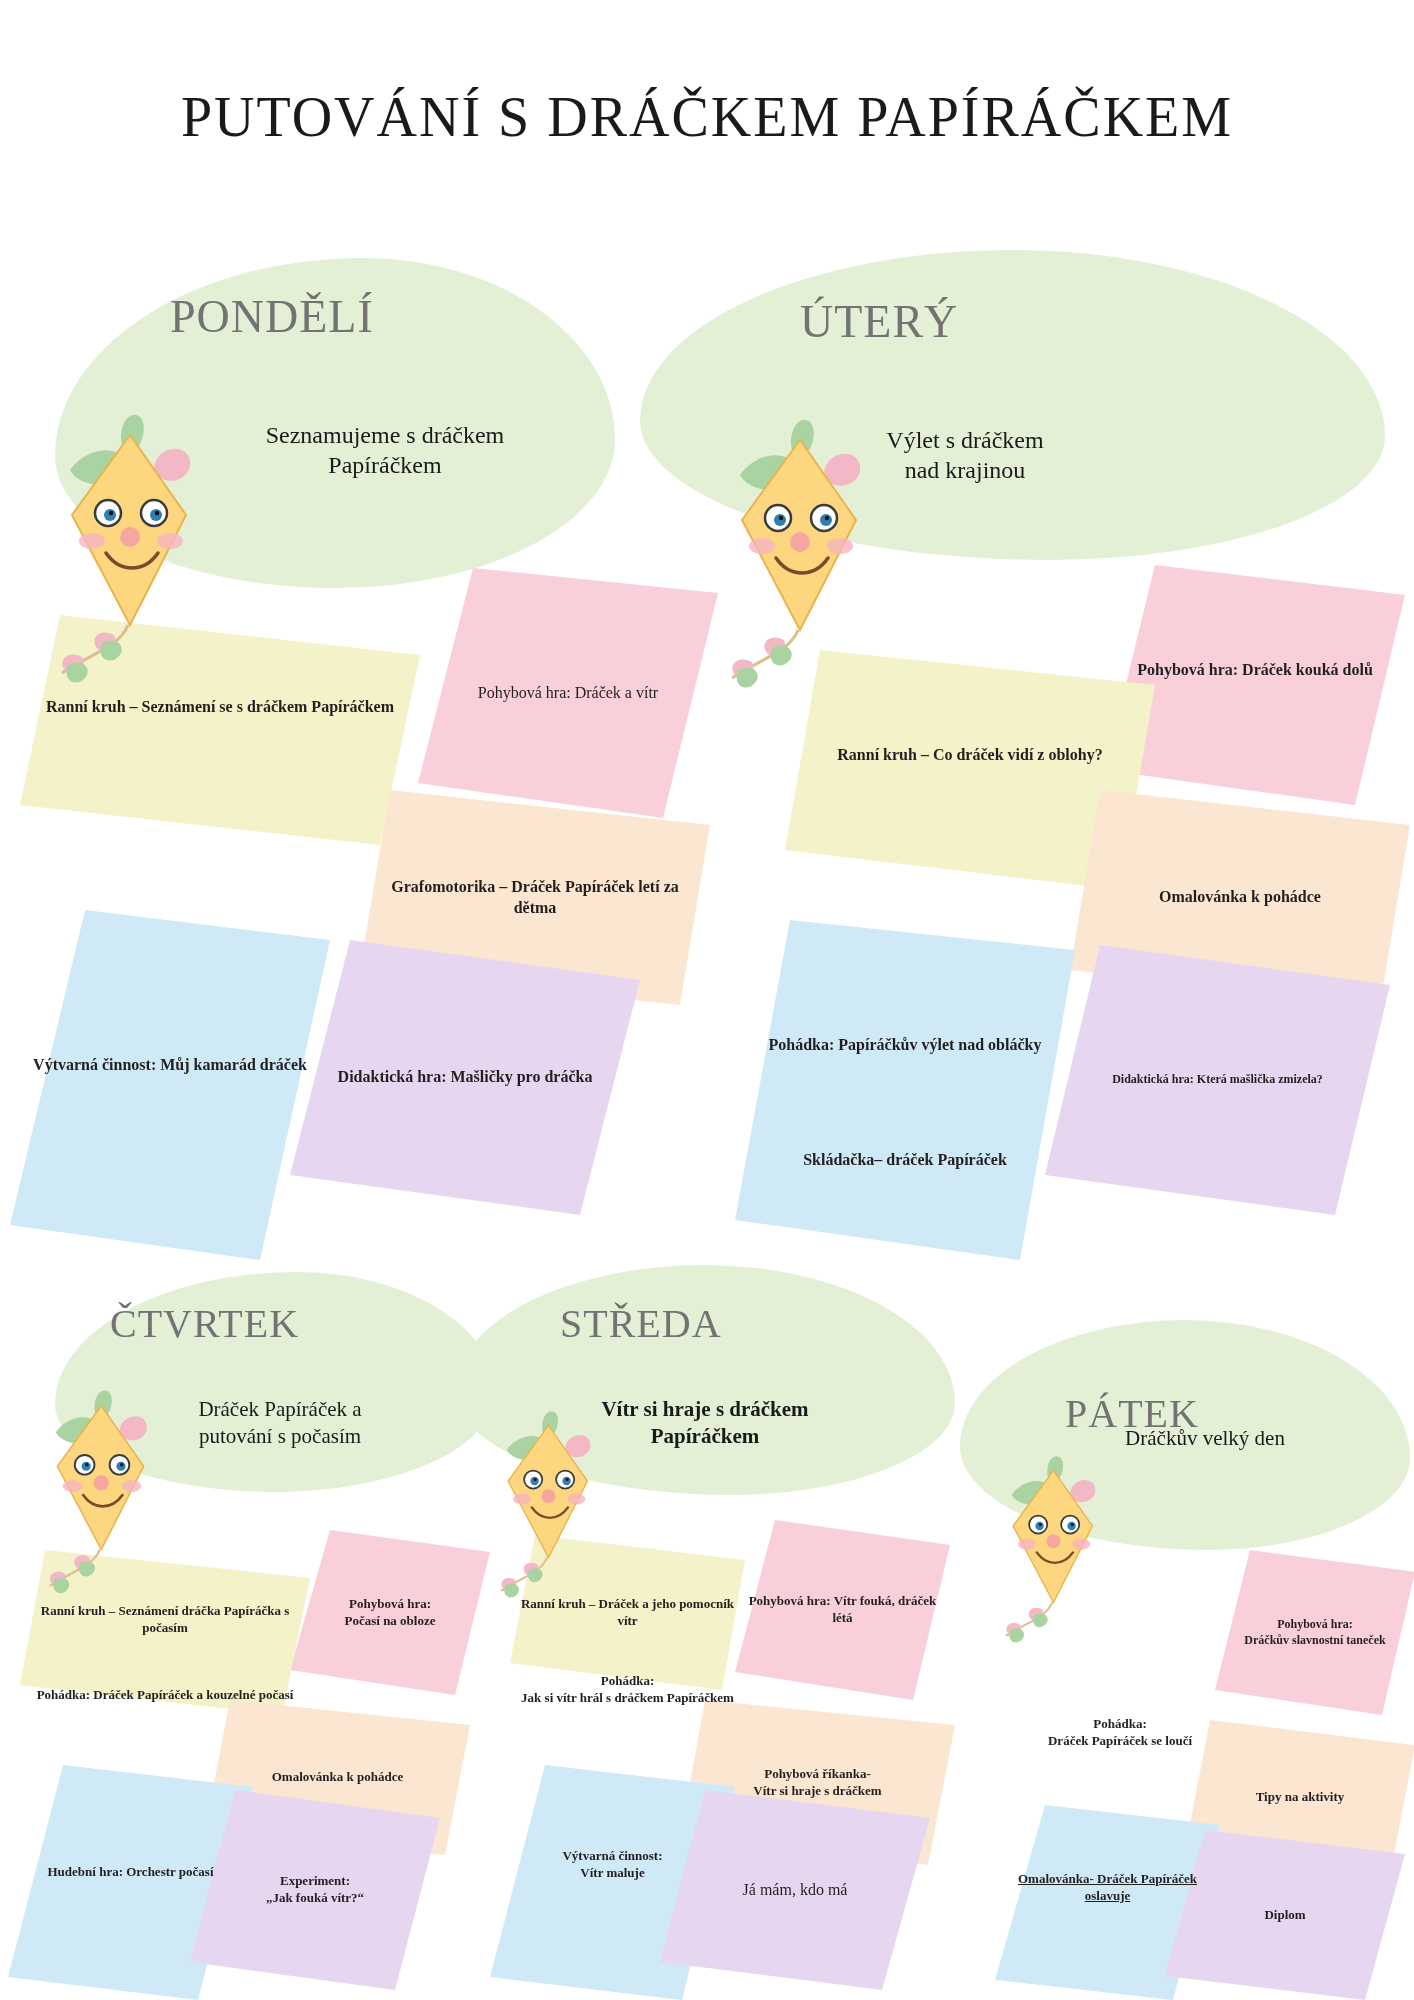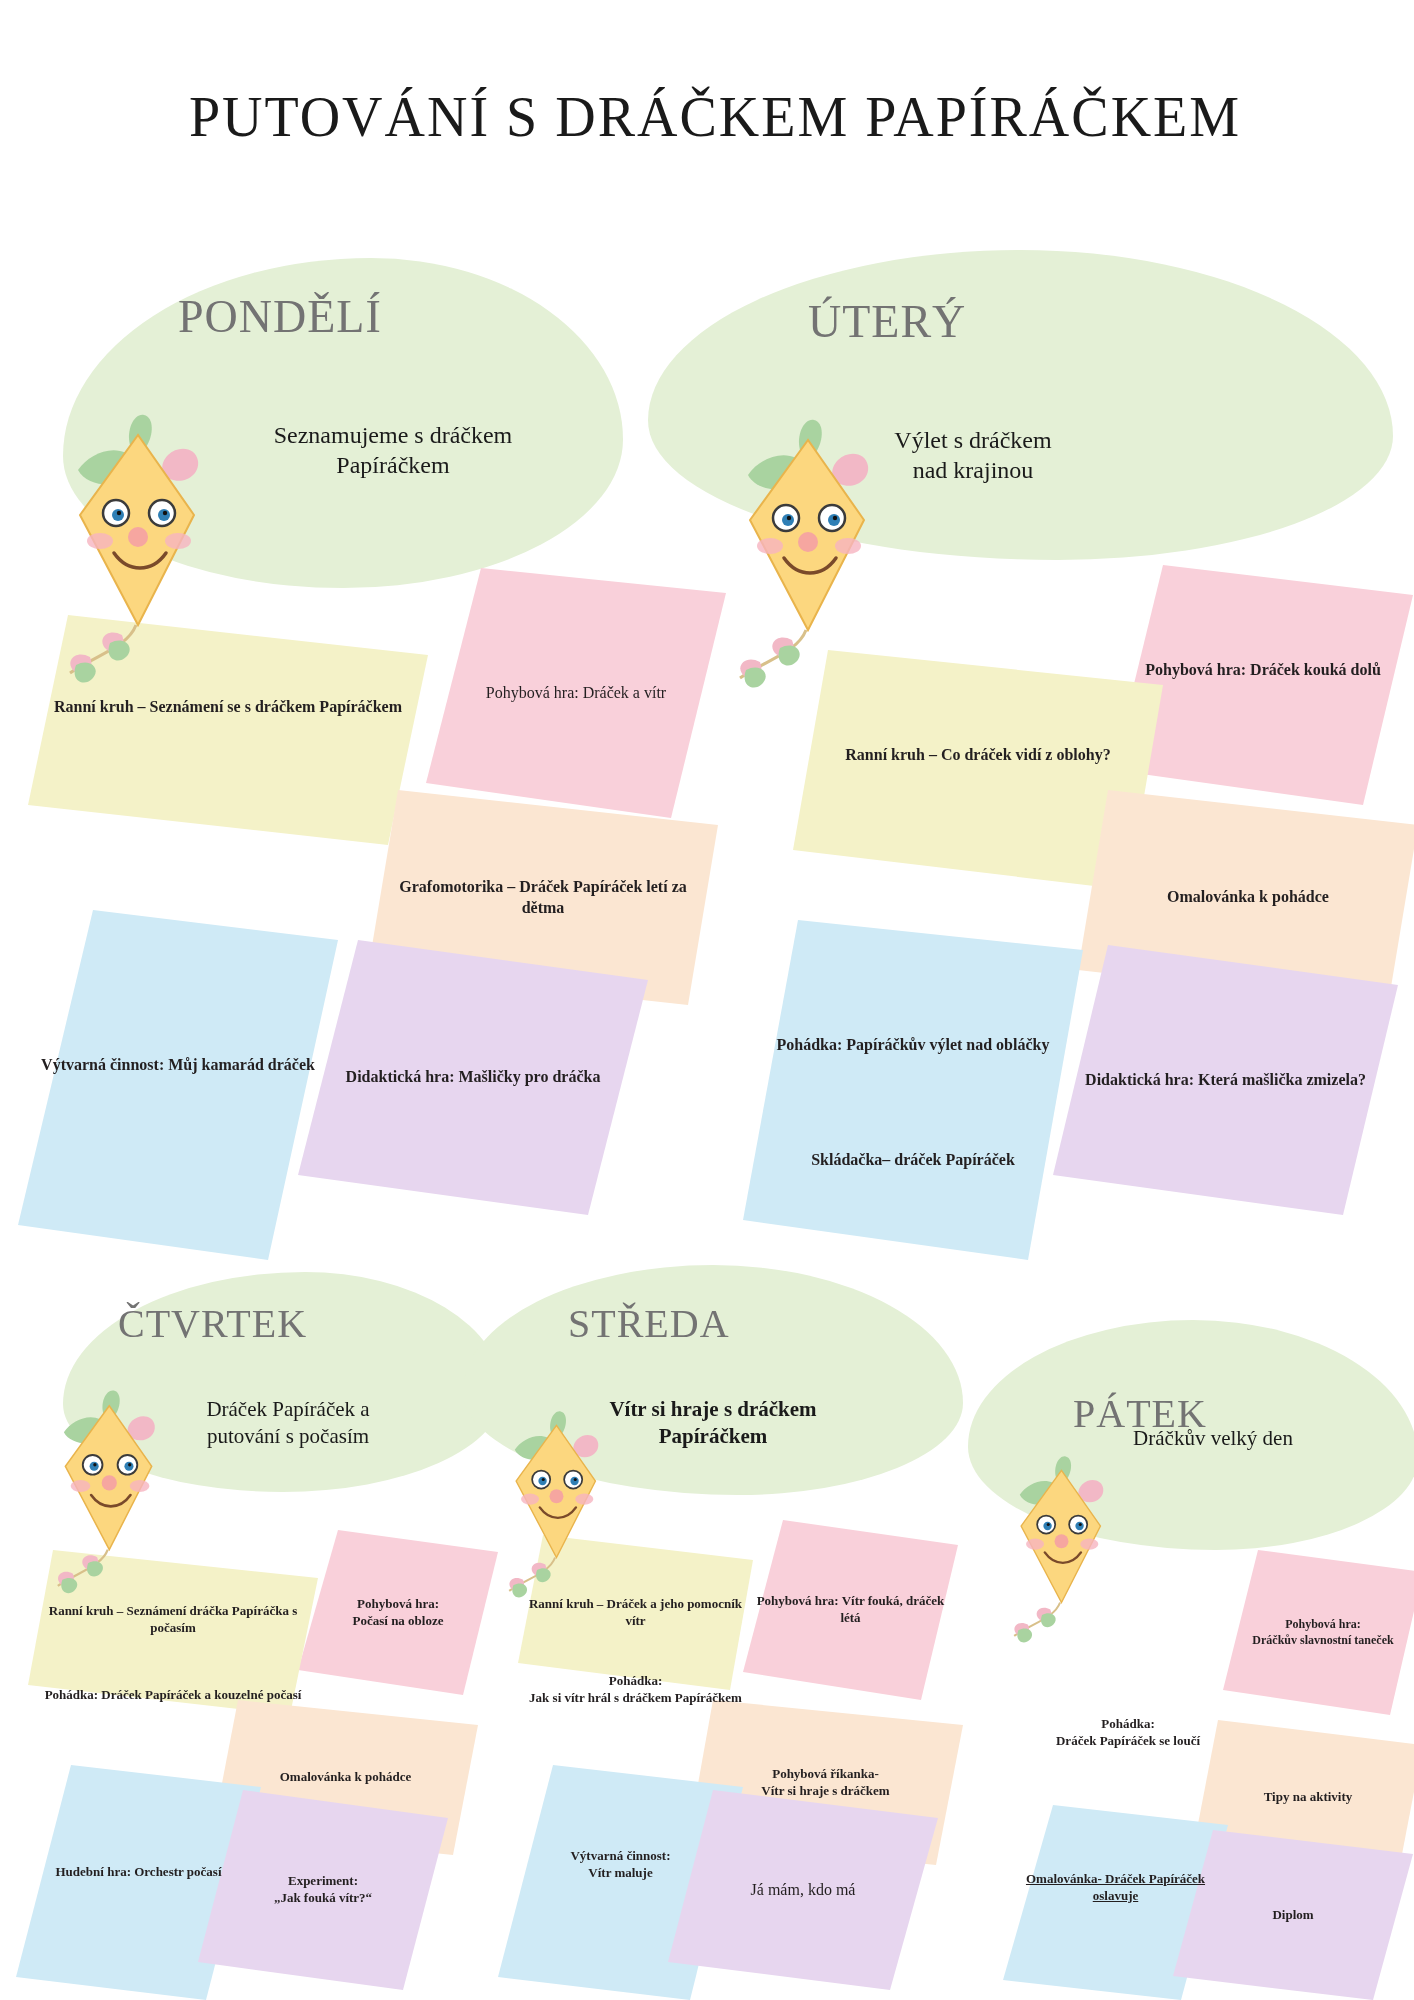--- a/index.html
+++ b/index.html
@@ -10,21 +10,21 @@
   body {
     width: 1414px;
     height: 2000px;
     position: relative;
     overflow: hidden;
     font-family: "Liberation Serif", serif;
     color: #231f20;
   }
   #page {
     position: absolute;
-    left: 8px; top: 0;
+    left: 0; top: 0;
     width: 1300px;
     height: 2000px;
   }
 
   .title {
     position: absolute;
     left: 0;
     top: 85px;
     width: 1414px;
     text-align: center;
@@ -230,21 +230,21 @@
   <div class="card" style="left:735px; top:920px; width:340px; height:340px; font-size:16px; font-weight:700;">
     <svg class="shape" viewBox="0 0 340 340" preserveAspectRatio="none">
       <polygon points="55,0 340,30 285,340 0,300" fill="#cfeaf6"></polygon>
     </svg>
     <span class="label" style="margin-top:-90px;">Pohádka: Papíráčkův výlet nad obláčky</span>
   </div>
   <div class="card" style="left:735px; top:1110px; width:340px; height:100px; font-size:16px; font-weight:700;">
     <span class="label">Skládačka– dráček Papíráček</span>
   </div>
 
-  <div class="card" style="left:1045px; top:945px; width:345px; height:270px; font-size:16px; font-weight:700;">
+  <div class="card" style="left:1045px; top:945px; width:345px; height:270px; font-size:12px; font-weight:700;">
     <svg class="shape" viewBox="0 0 345 270" preserveAspectRatio="none">
       <polygon points="55,0 345,40 290,270 0,230" fill="#e7d6ef"></polygon>
     </svg>
     <span class="label">Didaktická hra: Která mašlička zmizela?</span>
   </div>
 
   <div class="blob" style="left:55px; top:1272px; width:440px; height:220px;"></div>
 
   <div class="day-name" style="left:110px; top:1300px; width:330px; font-size:40px;">ČTVRTEK</div>
   <div class="day-sub" style="left:130px; top:1370px; width:300px; font-size:21px; white-space:pre-line;">

